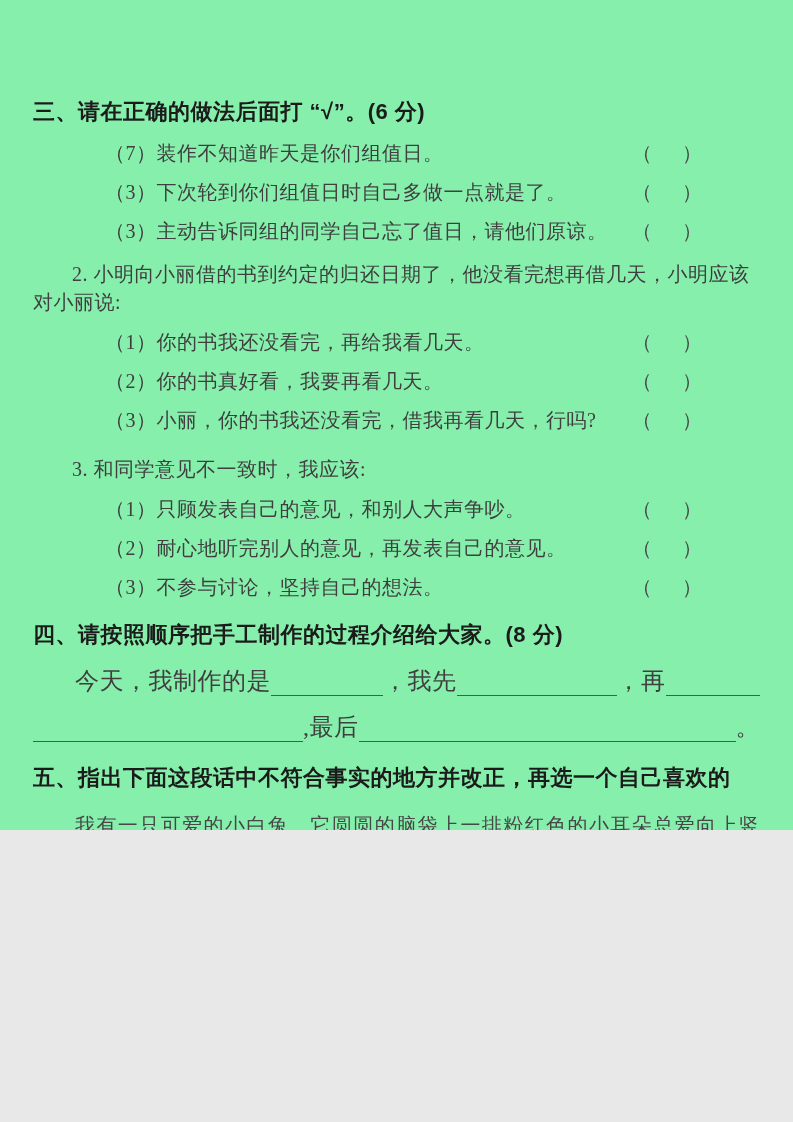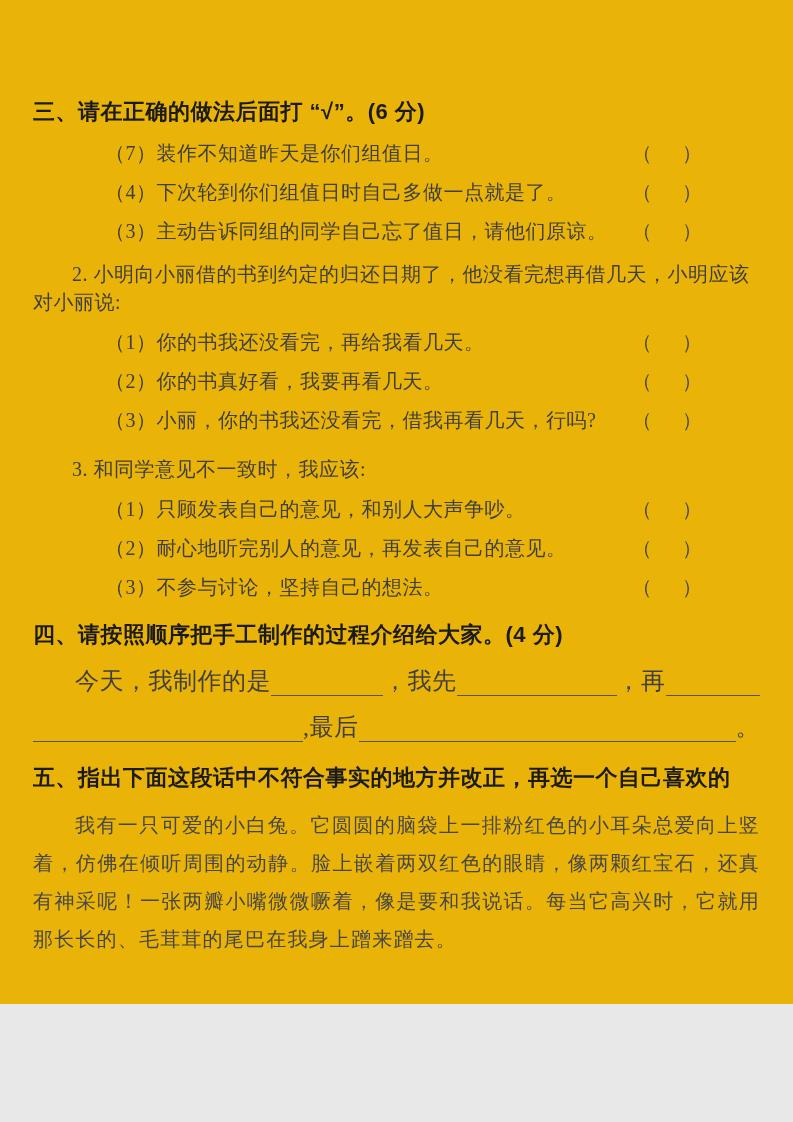--- a/index.html
+++ b/index.html
@@ -1,21 +1,21 @@
 <!DOCTYPE html>
 <html><head>
 <meta charset="utf-8">
 <style>
   html, body { margin: 0; padding: 0; background: #e8e8e8; }
   .page {
     position: relative;
     width: 793px;
-    height: 1004px;
+    height: 830px;
     margin: 0 auto;
-    background: #eab308;
+    background: #86efac;
     overflow: hidden;
     font-family: "Liberation Serif", "DejaVu Serif", serif;
     color: #3d3d3d;
   }
   .content {
     position: absolute;
     left: 33px;
     right: 33px;
     top: 0;
   }
@@ -126,21 +126,21 @@
 <div class="page">
   <div class="content">
 
     <h2 class="sec-title first">三、请在正确的做法后面打 “√”。(6 分)</h2>
 
     <div class="opt">
       <span class="opt-text">（7）装作不知道昨天是你们组值日。</span>
       <span class="bracket">（      ）</span>
     </div>
     <div class="opt">
-      <span class="opt-text">（4）下次轮到你们组值日时自己多做一点就是了。</span>
+      <span class="opt-text">（3）下次轮到你们组值日时自己多做一点就是了。</span>
       <span class="bracket">（      ）</span>
     </div>
     <div class="opt">
       <span class="opt-text">（3）主动告诉同组的同学自己忘了值日，请他们原谅。</span>
       <span class="bracket">（      ）</span>
     </div>
 
     <p class="stem tight">2. 小明向小丽借的书到约定的归还日期了，他没看完想再借几天，小明应该对小丽说:</p>
     <div class="opt">
       <span class="opt-text">（1）你的书我还没看完，再给我看几天。</span>
@@ -162,21 +162,21 @@
     </div>
     <div class="opt">
       <span class="opt-text">（2）耐心地听完别人的意见，再发表自己的意见。</span>
       <span class="bracket">（      ）</span>
     </div>
     <div class="opt">
       <span class="opt-text">（3）不参与讨论，坚持自己的想法。</span>
       <span class="bracket">（      ）</span>
     </div>
 
-    <h2 class="sec-title mid">四、请按照顺序把手工制作的过程介绍给大家。(4 分)</h2>
+    <h2 class="sec-title mid">四、请按照顺序把手工制作的过程介绍给大家。(8 分)</h2>
 
     <div class="fill-row indent">
       <span>今天，我制作的是</span>
       <span class="blank w112"></span>
       <span>，我先</span>
       <span class="blank w160"></span>
       <span>，再</span>
       <span class="blank grow"></span>
     </div>
     <div class="fill-row">

